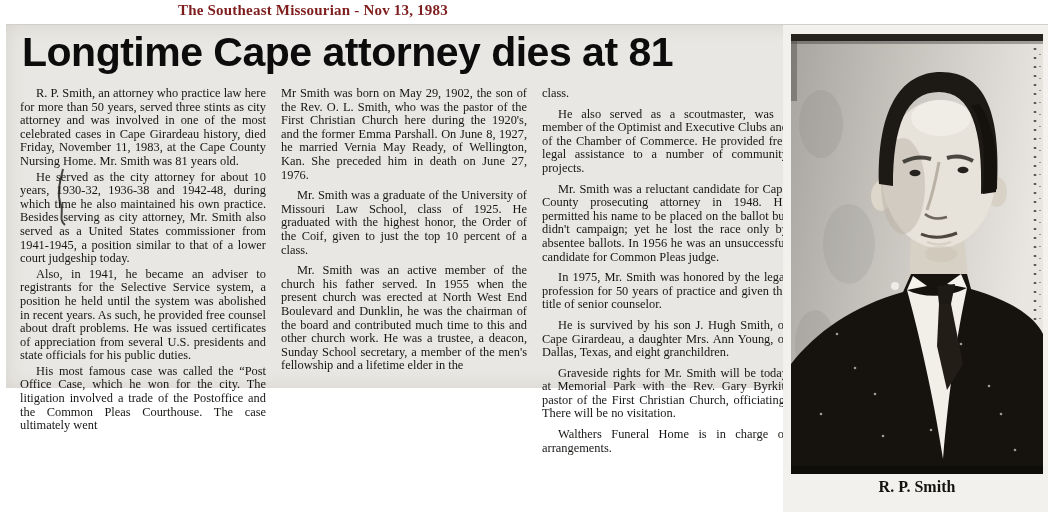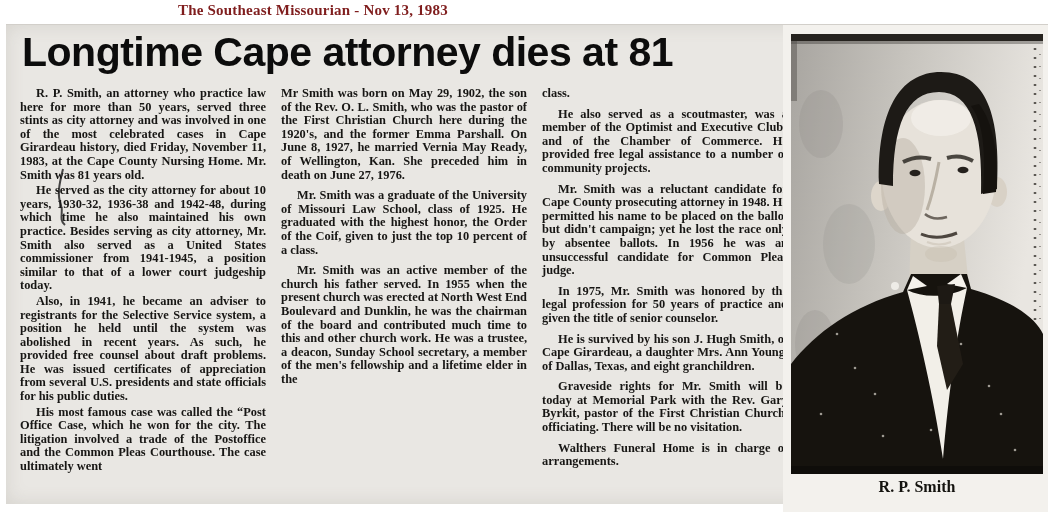--- a/index.html
+++ b/index.html
@@ -16,38 +16,38 @@
     background:var(--page);
     font-family:"Liberation Serif","DejaVu Serif",serif;
   }
   .masthead{
     position:absolute;left:178px;top:2px;
     font-family:"Liberation Serif","DejaVu Serif",serif;
     font-weight:700;font-size:15px;color:#7f1d1d;letter-spacing:0.2px;
     white-space:nowrap;
   }
   .clipping{
-    position:absolute;left:6px;top:24px;width:1042px;height:480px;
+    position:absolute;left:6px;top:24px;width:1042px;height:364px;
     background:var(--paper);
     border-top:1px solid #d2cfca;
     box-shadow:inset 0 0 18px rgba(120,115,108,0.18);
   }
   .headline{
     position:absolute;left:16px;top:4px;margin:0;
     font-family:"Liberation Sans","DejaVu Sans",sans-serif;
     font-weight:700;font-size:41px;letter-spacing:-0.5px;
     color:var(--headline-ink);white-space:nowrap;
   }
   .columns{
     position:absolute;left:14px;top:62px;width:768px;height:424px;
     display:flex;gap:15px;overflow:hidden;
   }
   .col{
     flex:1 1 0;
-    font-weight:700;font-size:12.4px;line-height:13.6px;
+    font-weight:400;font-size:12.4px;line-height:13.6px;
     color:var(--ink);text-align:justify;
   }
   .col p{margin:0 0 2px 0;text-indent:16px;}
   .col.spaced p{margin-bottom:7px;}
   .col.cont p:first-child{text-indent:0;}
   .pen-mark{position:absolute;left:40px;top:138px;pointer-events:none;}
   .photo-block{
     position:absolute;left:777px;top:0;width:265px;height:488px;
     background:var(--photo-mat);
   }

